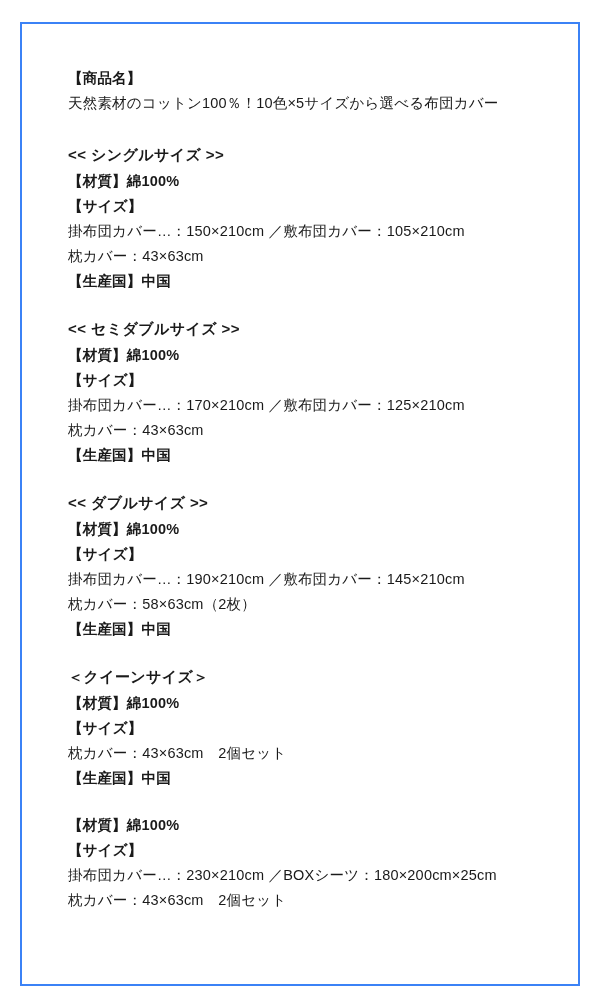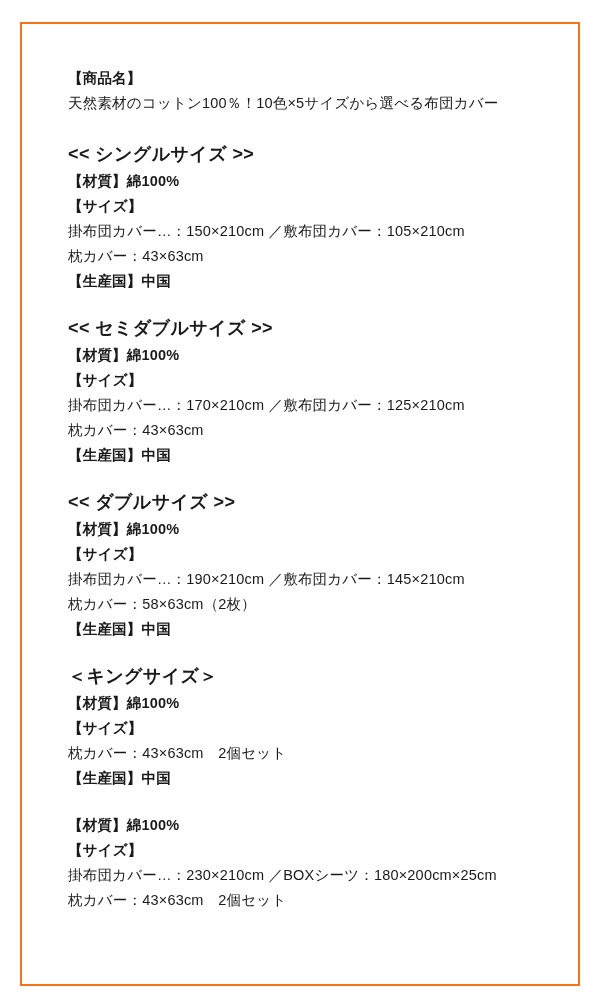--- a/index.html
+++ b/index.html
@@ -18,21 +18,21 @@
     box-sizing: border-box;
     width: 600px;
     height: 1008px;
     padding: 22px 20px;
     background: #ffffff;
   }
   .frame {
     box-sizing: border-box;
     width: 100%;
     height: 100%;
-    border: 2px solid #f97316;
+    border: 2px solid #3b82f6;
     background: #ffffff;
     padding: 42px 46px 30px 46px;
     overflow: hidden;
   }
   .doc-title-block {
     margin-bottom: 26px;
   }
   .line {
     font-size: 14.5px;
     line-height: 25px;
@@ -40,21 +40,21 @@
     white-space: pre-wrap;
     color: #1a1a1a;
   }
   .line.bold {
     font-weight: bold;
   }
   .section {
     margin-bottom: 22px;
   }
   .section-heading {
-    font-size: 18px;
+    font-size: 15px;
     line-height: 25px;
     letter-spacing: 0.4px;
     font-weight: bold;
     margin-bottom: 2px;
   }
 </style>
 </head>
 <body>
 
 <div class="page">
@@ -86,21 +86,21 @@
     <div class="section">
       <div class="section-heading">&lt;&lt; ダブルサイズ &gt;&gt;</div>
       <div class="line bold">【材質】綿100%</div>
       <div class="line bold">【サイズ】</div>
       <div class="line">掛布団カバー…：190×210cm ／敷布団カバー：145×210cm</div>
       <div class="line">枕カバー：58×63cm（2枚）</div>
       <div class="line bold">【生産国】中国</div>
     </div>
 
     <div class="section">
-      <div class="section-heading">＜キングサイズ＞</div>
+      <div class="section-heading">＜クイーンサイズ＞</div>
       <div class="line bold">【材質】綿100%</div>
       <div class="line bold">【サイズ】</div>
       <div class="line">枕カバー：43×63cm　2個セット</div>
       <div class="line bold">【生産国】中国</div>
     </div>
 
     <div class="section">
       <div class="line bold">【材質】綿100%</div>
       <div class="line bold">【サイズ】</div>
       <div class="line">掛布団カバー…：230×210cm ／BOXシーツ：180×200cm×25cm</div>

